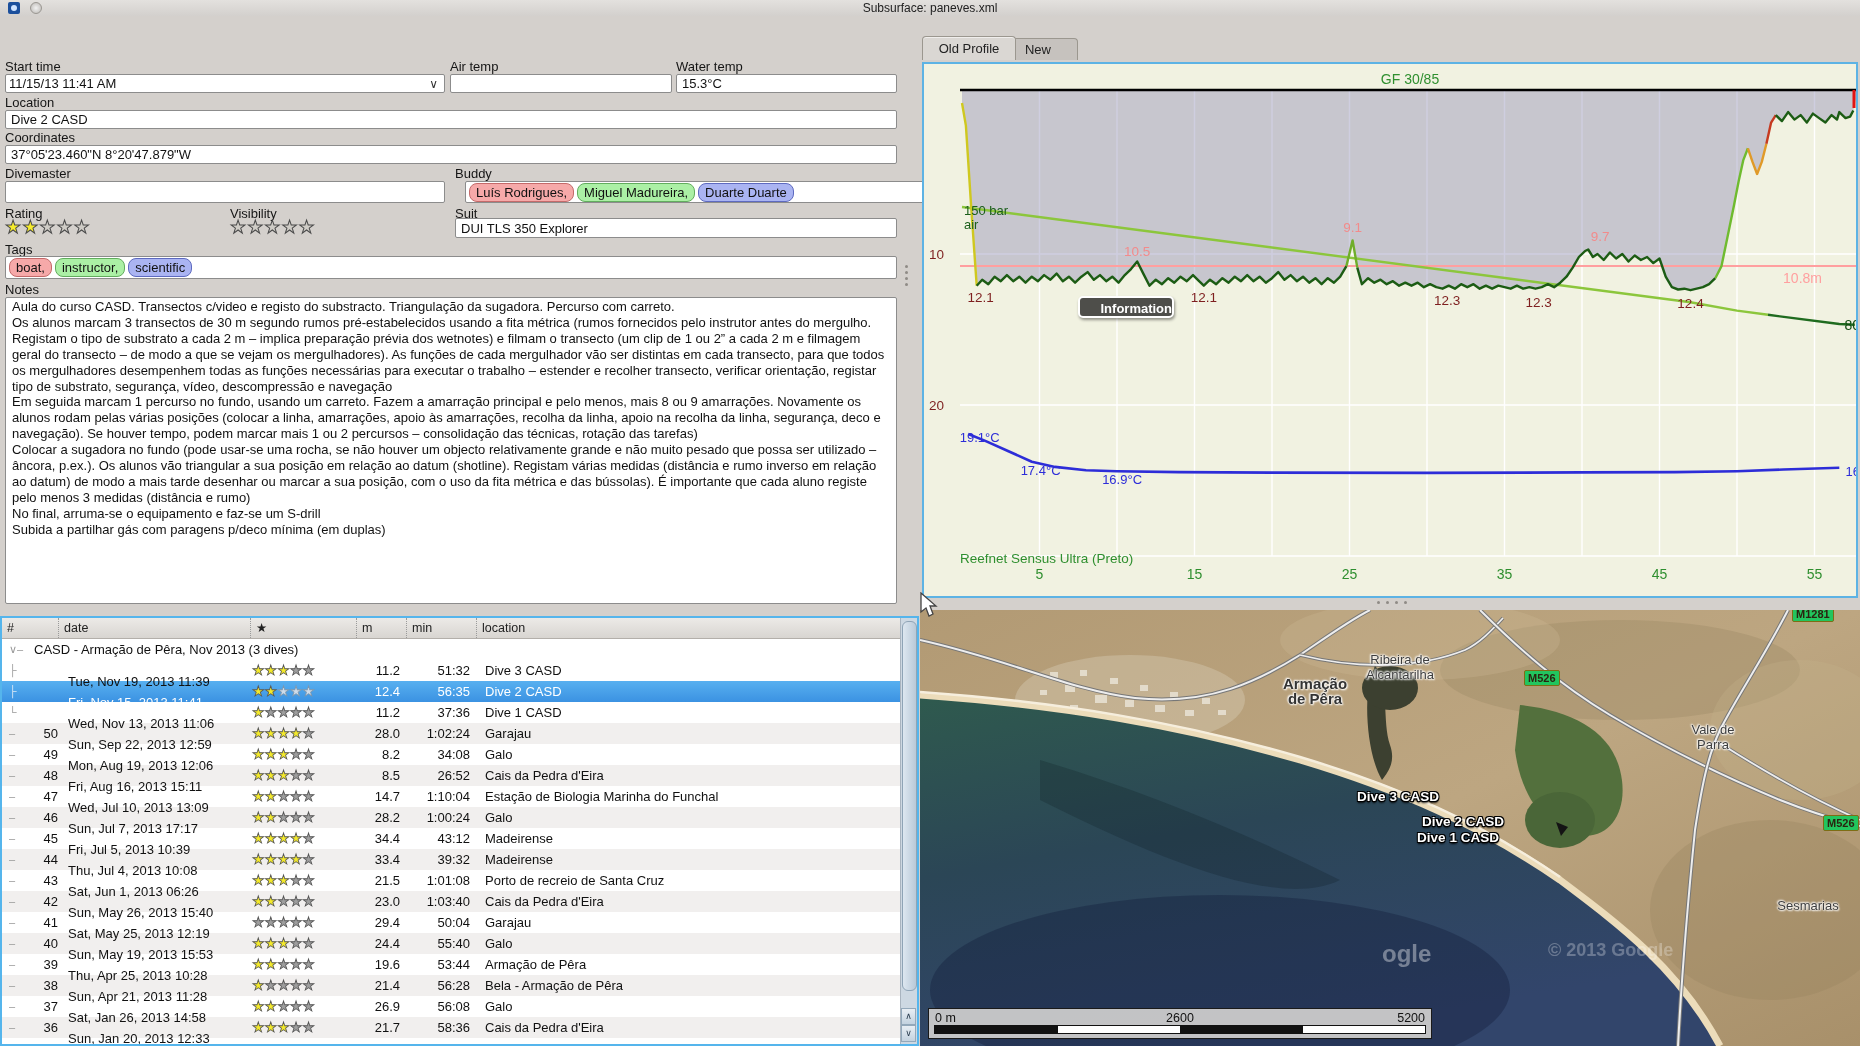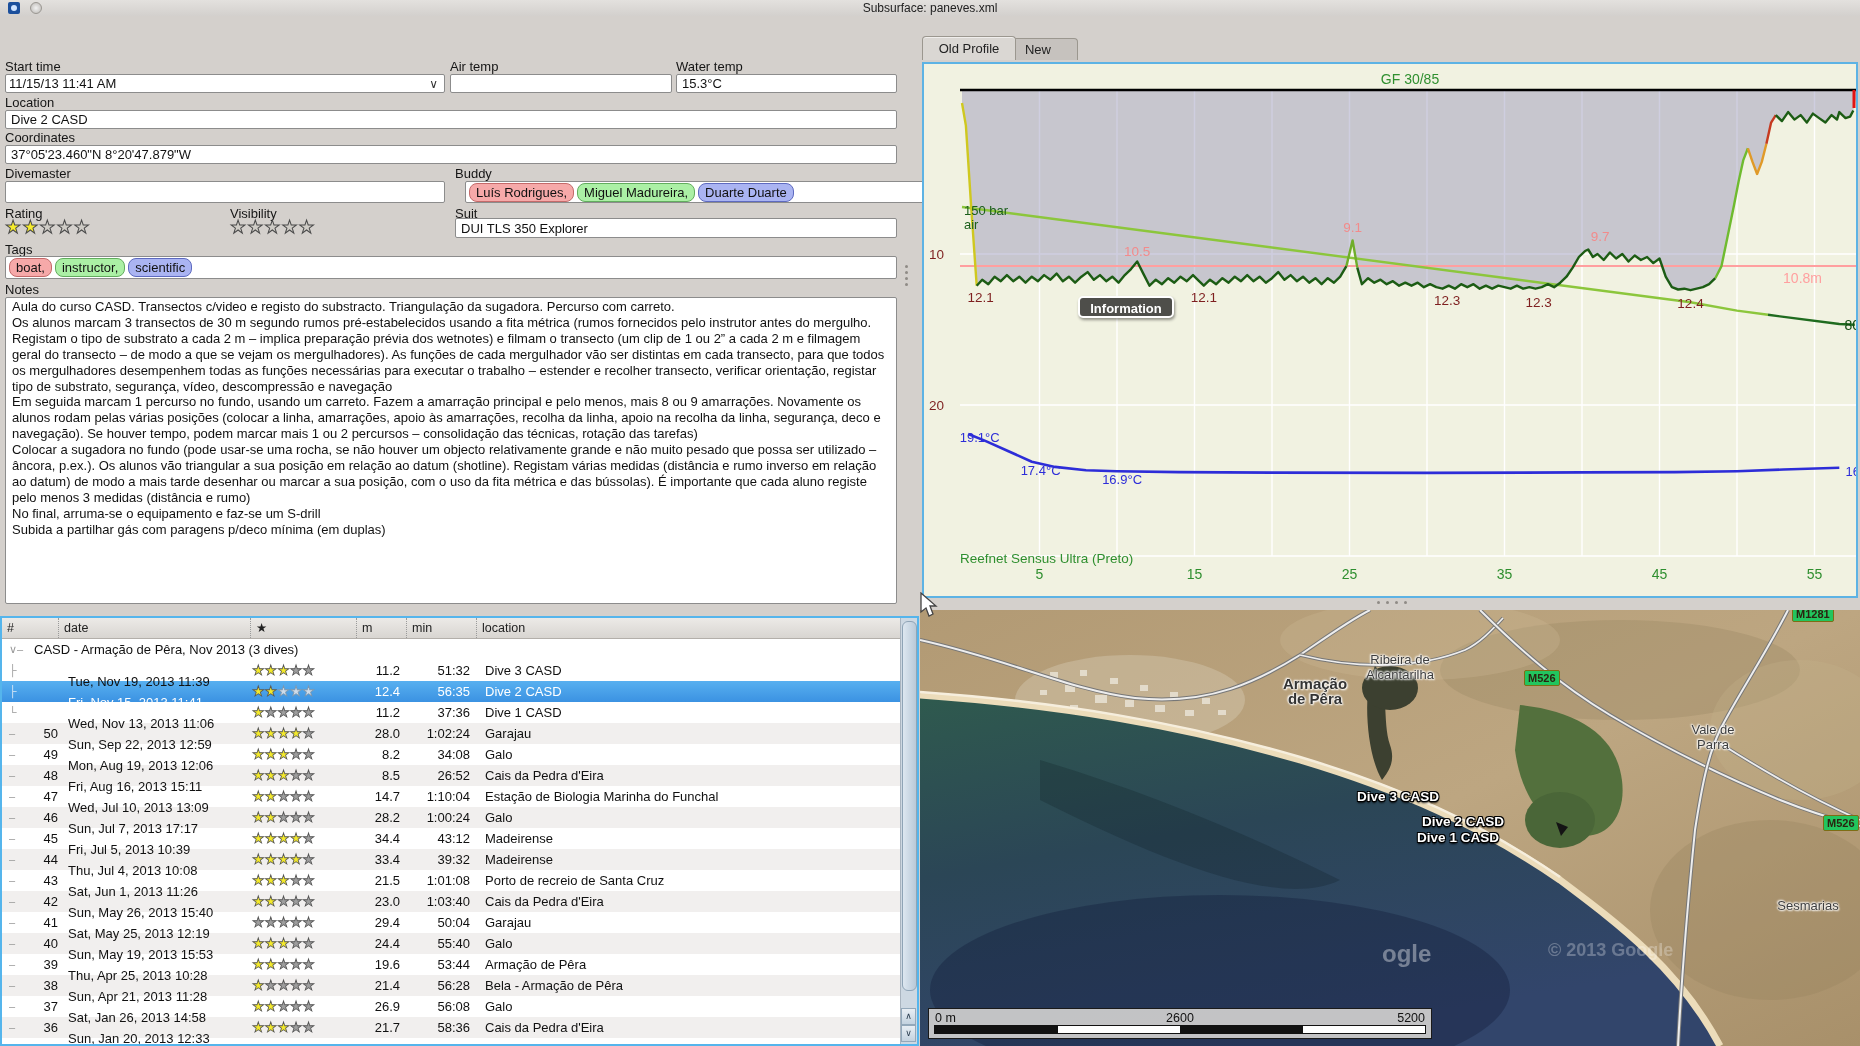--- a/index.html
+++ b/index.html
@@ -64,21 +64,21 @@
   .c-stars .star.on{color:#f4ea2a;}
   .c-stars .star.off{color:#9e9e9e;}
   .drow.sel .c-stars .star.off{color:#cfdcea;-webkit-text-stroke:0.8px #7d97ad;}
   .vscroll{position:absolute;right:0;top:0;width:16px;height:426px;background:#cdd8e2;border-left:1px solid #a9b4bf;}
   .vthumb{position:absolute;left:1px;top:3px;width:13px;height:368px;background:linear-gradient(90deg,#dde7f0,#b9c9d8);border:1px solid #8fa4b6;border-radius:6px;}
   .vbtn{position:absolute;left:0px;width:15px;height:17px;background:linear-gradient(#e8eef4,#c3d2df);border:1px solid #93a8ba;box-sizing:border-box;
         text-align:center;font-size:9px;line-height:15px;color:#2c3e50;}
   
   .chartpanel{left:922px;top:62px;width:936px;height:536px;background:#f1f2e1;border:2px solid #5db3e4;box-sizing:border-box;overflow:hidden;}
   .infobox{position:absolute;left:154px;top:232px;width:96px;height:22px;background:#4e4e4a;border:2px solid #fff;border-radius:5px;
-           box-shadow:1px 2px 3px rgba(0,0,0,.4);color:#fff;font-weight:bold;font-size:13px;text-align:center;line-height:22px;box-sizing:border-box;}
+           box-shadow:1px 2px 3px rgba(0,0,0,.4);color:#fff;font-weight:bold;font-size:13px;text-align:right;line-height:22px;box-sizing:border-box;}
   
   .mappanel{left:920px;top:610px;width:940px;height:436px;overflow:hidden;background:#b29a74;}
   .mlabel{position:absolute;color:#3d3d3d;white-space:pre-line;text-align:center;line-height:15px;
           text-shadow:0 0 2px #fff,0 0 2px #fff,1px 1px 2px #fff,-1px -1px 2px #fff;}
   .mlabel.town{font-size:15px;font-weight:bold;color:#333;}
   .mlabel.small{font-size:13px;}
   .badge{position:absolute;background:#22c55e;border:1px solid #7e6d15;border-radius:2px;font-size:11px;font-weight:bold;
          color:#2b2410;padding:0 3px;height:14px;line-height:14px;}
   .dmark{position:absolute;width:110px;text-align:center;color:#fff;font-weight:bold;font-size:13.5px;
          text-shadow:-1px -1px 0 #000,1px -1px 0 #000,-1px 1px 0 #000,1px 1px 0 #000,0 2px 2px #000;}
@@ -258,21 +258,21 @@
           <div class="c-num">44</div>
           <div class="c-date">Thu, Jul 4, 2013 10:08</div>
           <div class="c-stars"><span class="star on">★</span><span class="star on">★</span><span class="star on">★</span><span class="star on">★</span><span class="star off">★</span></div>
           <div class="c-m">33.4</div>
           <div class="c-min">39:32</div>
           <div class="c-loc">Madeirense</div>
         </div>
         <div class="drow ">
           <div class="c-tree">–</div>
           <div class="c-num">43</div>
-          <div class="c-date">Sat, Jun 1, 2013 11:26</div>
+          <div class="c-date">Sat, Jun 1, 2013 06:26</div>
           <div class="c-stars"><span class="star on">★</span><span class="star on">★</span><span class="star on">★</span><span class="star off">★</span><span class="star off">★</span></div>
           <div class="c-m">21.5</div>
           <div class="c-min">1:01:08</div>
           <div class="c-loc">Porto de recreio de Santa Cruz</div>
         </div>
         <div class="drow alt ">
           <div class="c-tree">–</div>
           <div class="c-num">42</div>
           <div class="c-date">Sun, May 26, 2013 15:40</div>
           <div class="c-stars"><span class="star on">★</span><span class="star on">★</span><span class="star off">★</span><span class="star off">★</span><span class="star off">★</span></div>

